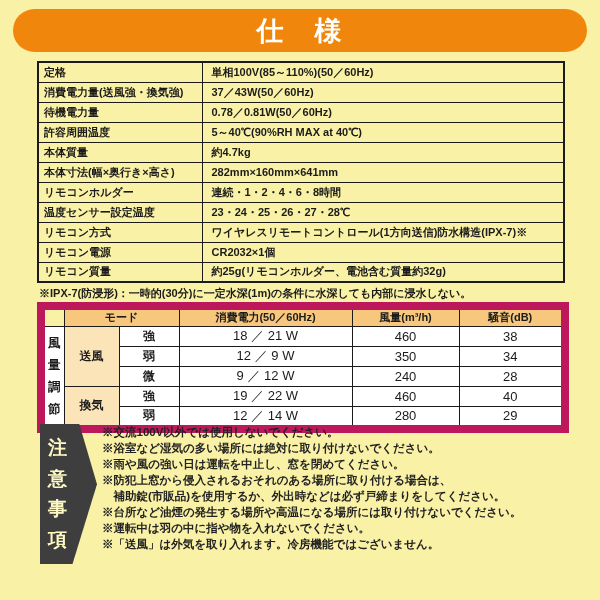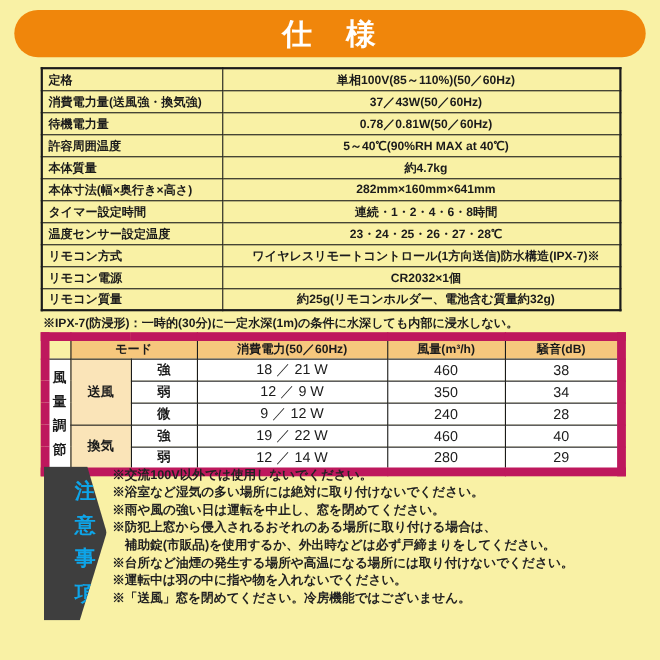--- a/index.html
+++ b/index.html
@@ -46,21 +46,21 @@
   .spec-table td {
     border: 1px solid #1b1b1b;
     height: 20px;
     font-size: 11px;
     font-weight: bold;
     white-space: nowrap;
     overflow: hidden;
     vertical-align: middle;
   }
   .spec-table td.label { width: 164px; padding-left: 5px; }
-  .spec-table td.value { padding-left: 9px; text-align: center; }
+  .spec-table td.value { padding-left: 9px; }
 
   
   .ipx-note {
     position: absolute;
     left: 39px; top: 286px;
     font-size: 11px;
     font-weight: bold;
     white-space: nowrap;
   }
 
@@ -115,22 +115,22 @@
   
   .caution-badge {
     position: absolute;
     left: 40px; top: 424px;
     width: 57px; height: 140px;
     background: #3e3e3e;
     -webkit-clip-path: polygon(0 0, 69% 0, 100% 43%, 57% 100%, 0 100%);
     clip-path: polygon(0 0, 69% 0, 100% 43%, 57% 100%, 0 100%);
   }
   .caution-badge .v-text {
-    margin: 9px 0 0 28px;
-    color: #0ea5e9;
+    margin: 9px 0 0 8px;
+    color: #fef9c3;
     font-size: 19px;
     font-weight: bold;
     line-height: 30.5px;
   }
   .caution-notes {
     position: absolute;
     left: 102px; top: 424px;
     width: 492px;
   }
   .caution-notes .note-line {
@@ -171,21 +171,21 @@
       </tr>
       <tr>
         <td class="label">本体質量</td>
         <td class="value">約4.7kg</td>
       </tr>
       <tr>
         <td class="label">本体寸法(幅×奥行き×高さ)</td>
         <td class="value">282mm×160mm×641mm</td>
       </tr>
       <tr>
-        <td class="label">タイマー設定時間</td>
+        <td class="label">リモコンホルダー</td>
         <td class="value">連続・1・2・4・6・8時間</td>
       </tr>
       <tr>
         <td class="label">温度センサー設定温度</td>
         <td class="value">23・24・25・26・27・28℃</td>
       </tr>
       <tr>
         <td class="label">リモコン方式</td>
         <td class="value">ワイヤレスリモートコントロール(1方向送信)防水構造(IPX-7)※</td>
       </tr>
@@ -262,16 +262,16 @@
   </div>
 
   <div class="caution-notes">
     <div class="note-line">※交流100V以外では使用しないでください。</div>
     <div class="note-line">※浴室など湿気の多い場所には絶対に取り付けないでください。</div>
     <div class="note-line">※雨や風の強い日は運転を中止し、窓を閉めてください。</div>
     <div class="note-line">※防犯上窓から侵入されるおそれのある場所に取り付ける場合は、</div>
     <div class="note-line">　補助錠(市販品)を使用するか、外出時などは必ず戸締まりをしてください。</div>
     <div class="note-line">※台所など油煙の発生する場所や高温になる場所には取り付けないでください。</div>
     <div class="note-line">※運転中は羽の中に指や物を入れないでください。</div>
-    <div class="note-line">※「送風」窓を閉めてください。冷房機能ではございません。</div>
+    <div class="note-line">※「送風」は外気を取り入れます。冷房機能ではございません。</div>
   </div>
 
 </div>
 
 </body></html>

